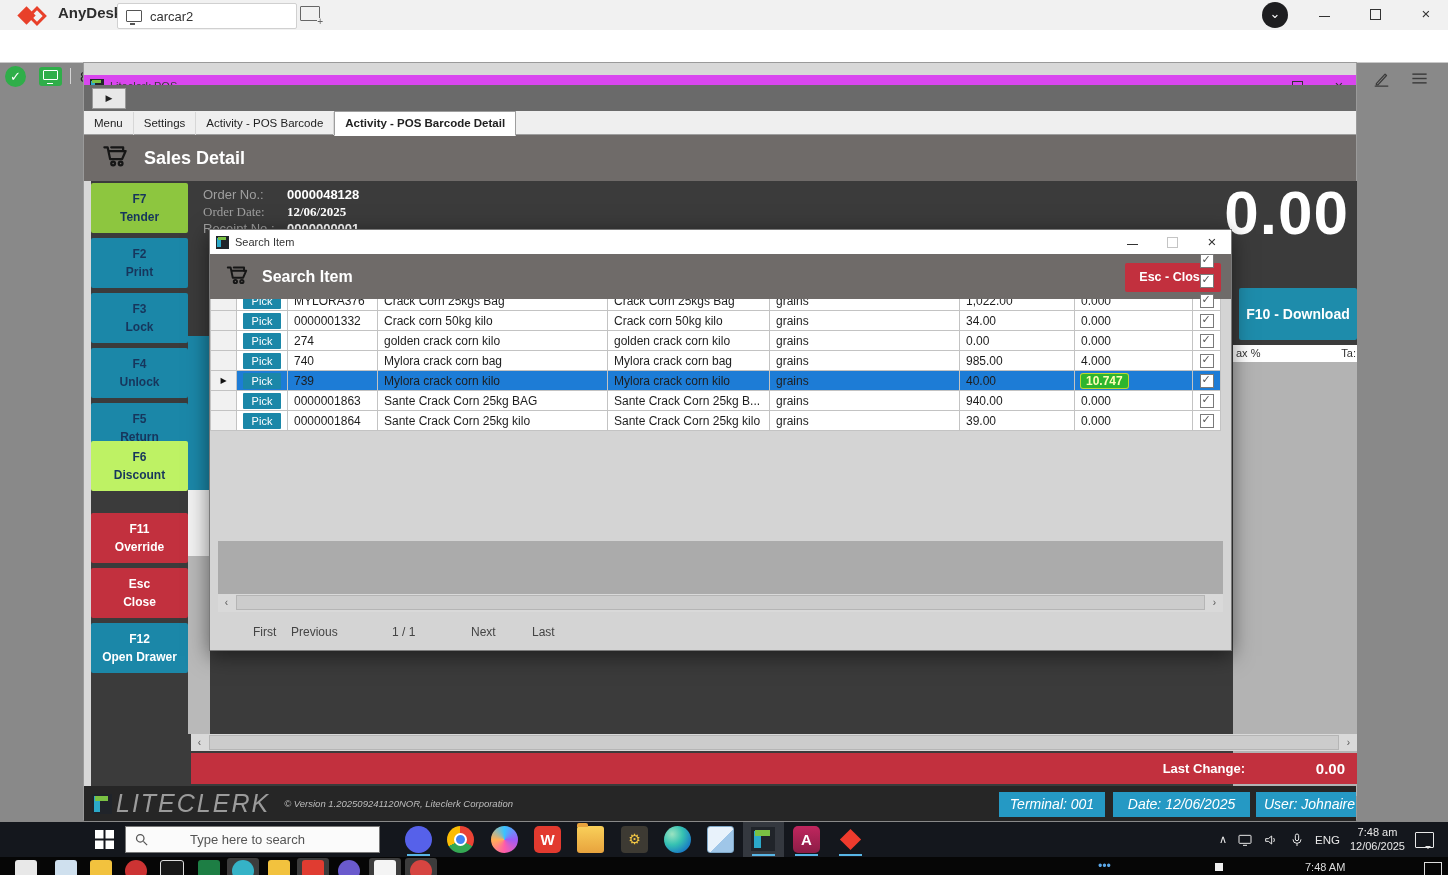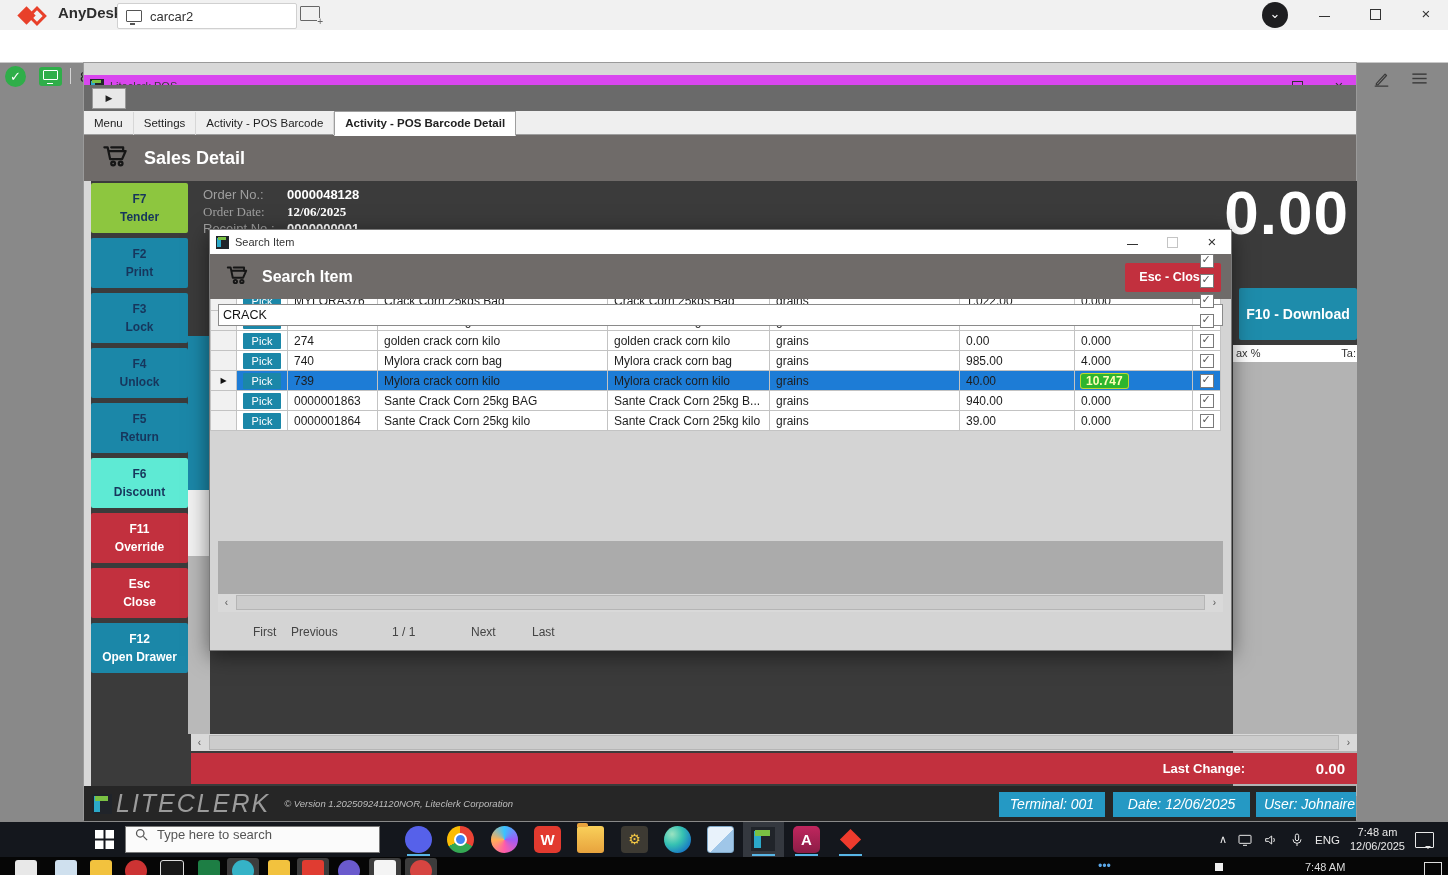--- a/index.html
+++ b/index.html
@@ -103,21 +103,21 @@
   .qty-green{display:inline-block;background:#2db52d;color:#ffffb4;font-weight:bold;padding:0 5px;border-radius:2px;box-shadow:0 0 0 1px #bfd82e;}
   .cbx{display:inline-block;width:12px;height:12px;border:1px solid #7a7a7a;background:#fff;position:relative;vertical-align:middle;}
   .cbx:after{content:"\2713";position:absolute;left:1px;top:-2px;font-size:11px;color:#555;}
   #dlg-empty{left:8px;top:311px;width:1005px;height:53px;background:#ababab;}
   #dlg-hscroll{left:8px;top:364px;width:1005px;height:18px;}
   .pg{position:absolute;top:395px;font-size:12px;color:#444;}
 
   
   #taskbar{left:0;top:822px;width:1448px;height:35px;background:#14171d;}
   #tb-start{left:95px;top:8px;width:19px;height:19px;}
-  #tb-search{left:125px;top:4px;width:255px;height:27px;background:#fbfbfb;border:1px solid #777;box-sizing:border-box;display:flex;}
+  #tb-search{left:125px;top:4px;width:255px;height:27px;background:#fbfbfb;border:1px solid #777;box-sizing:border-box;display:flex;align-items:center;gap:33px;}
   #tb-search span{font-size:13px;color:#555;margin-left:8px;}
   .app{position:absolute;top:4px;width:27px;height:27px;}
   .runline{position:absolute;bottom:-3px;left:2px;width:23px;height:2px;background:#58b6e6;}
   .apptile{position:absolute;top:0;width:41px;height:35px;background:#34383f;}
   .app-discord{background:#5661ea;border-radius:50%;}
   .app-chrome{background:conic-gradient(#ea4335 0 120deg,#34a853 0 240deg,#fbbc05 0 360deg);border-radius:50%;}
   .app-chrome:after{content:"";position:absolute;left:7px;top:7px;width:9px;height:9px;background:#4285f4;border:2px solid #fff;border-radius:50%;}
   .app-copilot{background:conic-gradient(#38c3ff,#9e5cf7,#ff5ca8,#ffb056,#38c3ff);border-radius:50%;}
   .app-wps-office{background:#e23a2f;border-radius:5px;color:#fff;font-weight:bold;font-size:15px;text-align:center;line-height:27px;}
   .app-file-explorer{background:linear-gradient(#f9d05a,#e8a33d);border-radius:3px;}
@@ -305,21 +305,21 @@
             <span>Lock</span>
           </div>
           <div class="sbtn" style="top: 167px; background: rgb(27, 135, 168); color: rgb(23, 54, 92);">
             <span>F4</span>
             <span>Unlock</span>
           </div>
           <div class="sbtn" style="top: 222px; background: rgb(27, 135, 168); color: rgb(23, 54, 92);">
             <span>F5</span>
             <span>Return</span>
           </div>
-          <div class="sbtn" style="top: 277px; background: #5eead4; color: rgb(23, 54, 92);">
+          <div class="sbtn" style="top: 260px; background: #bef264; color: rgb(23, 54, 92);">
             <span>F6</span>
             <span>Discount</span>
           </div>
           <div class="sbtn" style="top: 332px; background: rgb(194, 48, 62); color: rgb(255, 255, 255);">
             <span>F11</span>
             <span>Override</span>
           </div>
           <div class="sbtn" style="top: 387px; background: rgb(194, 48, 62); color: rgb(255, 255, 255);">
             <span>Esc</span>
             <span>Close</span>
@@ -386,21 +386,20 @@
         <svg width="26" height="26" viewBox="0 0 24 24">
             <path d="M3.5 5h2.6l2 9.5h9.6L20.5 8H7"></path>
             <path d="M9 5h9.5v3"></path>
             <circle cx="10.5" cy="18" r="1.5"></circle>
             <circle cx="16.5" cy="18" r="1.5"></circle>
           </svg>
       </span>
       <span id="dlg-htitle">Search Item</span>
       <span id="esc-btn">Esc - Close</span>
     </div>
-    <input id="dlg-search" class="abs" value="CRACK" style="">
     <table id="dlg-table">
       <thead>
           <tr id="dlg-thead-row">
             <th class="selcol" style="width: 26px;"></th>
             <th style="width: 46px;">Pick</th>
             <th style="width: 90px;">Barcode</th>
             <th style="width: 230px;">Item Description</th>
             <th style="width: 162px;">Generic Name</th>
             <th class="hl" style="width: 190px;">Category</th>
             <th style="width: 115px;">Price</th>

